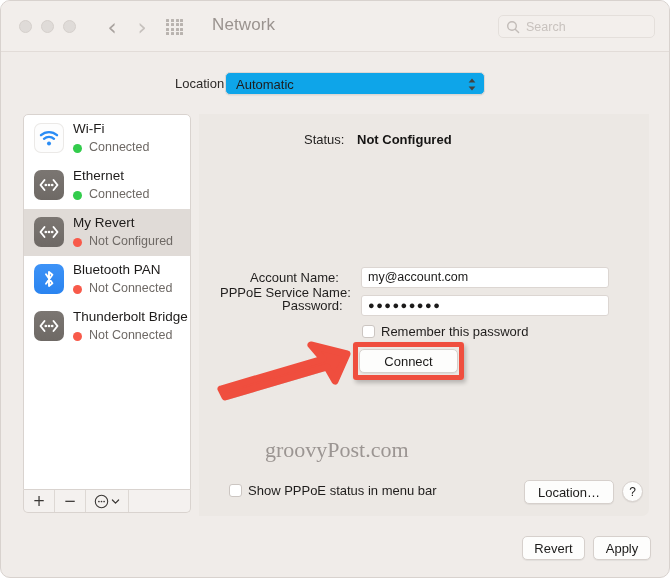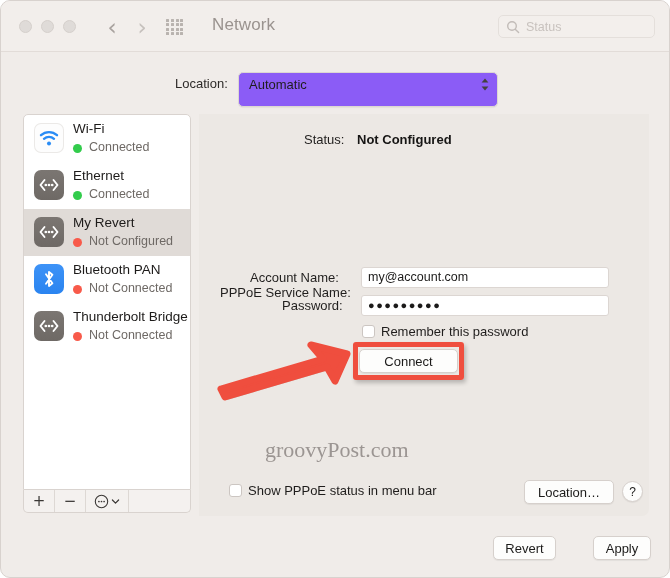--- a/index.html
+++ b/index.html
@@ -80,23 +80,23 @@
     position: absolute; left: 27px; top: 4px;
     font-size: 12.5px; color: #c8c2be;
   }
 
   
   #location-label {
     position: absolute; left: 174px; top: 75px;
     font-size: 13px; color: #2d2a28;
   }
   #location-select {
-    position: absolute; left: 237px; top: 71px;
-    width: 260px; height: 35px;
-    background: #8b5cf6;
+    position: absolute; left: 224px; top: 71px;
+    width: 260px; height: 23px;
+    background: #0ea5e9;
     border: 1px solid #ddd7d3;
     border-radius: 5px;
     box-shadow: 0 1px 1px rgba(0,0,0,0.05);
   }
   #location-value {
     position: absolute; left: 10px; top: 4px;
     font-size: 13px; color: #1f1d1c;
   }
   #location-stepper {
     position: absolute; right: 7px; top: 4px;
@@ -262,21 +262,21 @@
 
   
   .footer-btn {
     position: absolute; top: 535px;
     height: 24px;
     background: #fdfdfc;
     border: 1px solid #d6d0cc;
     border-radius: 5px;
     box-shadow: 0 1px 1px rgba(0,0,0,0.06);
   }
-  #revert-btn { left: 492px; width: 63px; }
+  #revert-btn { left: 521px; width: 63px; }
   #apply-btn  { left: 592px; width: 58px; }
   .footer-btn span {
     position: absolute; left: 0; top: 4px; width: 100%;
     text-align: center; font-size: 13px; color: #1c1b1a;
   }
 </style>
 </head>
 <body>
 
 <div id="window">
@@ -308,21 +308,21 @@
         <i></i>
     </div>
 
     <div id="win-title">Network</div>
 
     <div id="search-field">
       <svg id="search-icon" viewBox="0 0 14 14">
         <circle cx="6" cy="6" r="4.3" fill="none" stroke="#c2bcb8" stroke-width="1.4"></circle>
         <line x1="9.2" y1="9.2" x2="12.6" y2="12.6" stroke="#c2bcb8" stroke-width="1.4" stroke-linecap="round"></line>
       </svg>
-      <div id="search-placeholder">Status</div>
+      <div id="search-placeholder">Search</div>
     </div>
   </div>
 
   <div id="location-label">Location:</div>
   <div id="location-select">
     <div id="location-value">Automatic</div>
     <svg id="location-stepper" viewBox="0 0 10 15">
       <path d="M5 1.5 L8.4 5.6 L1.6 5.6 Z" fill="#44413f"></path>
       <path d="M5 13.5 L8.4 9.4 L1.6 9.4 Z" fill="#44413f"></path>
     </svg>

